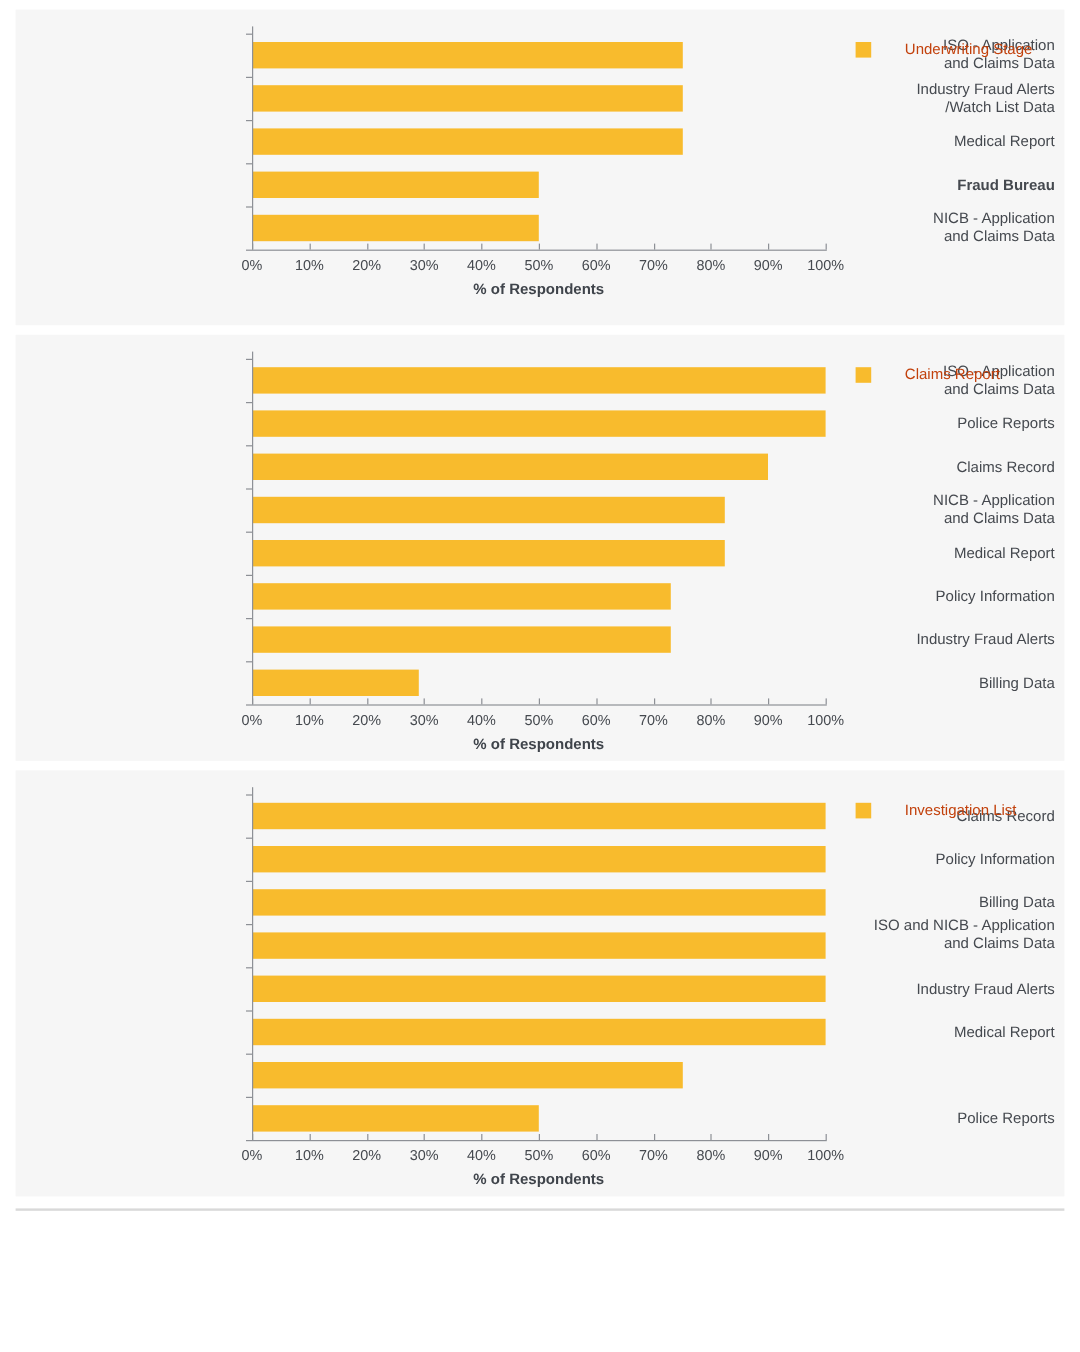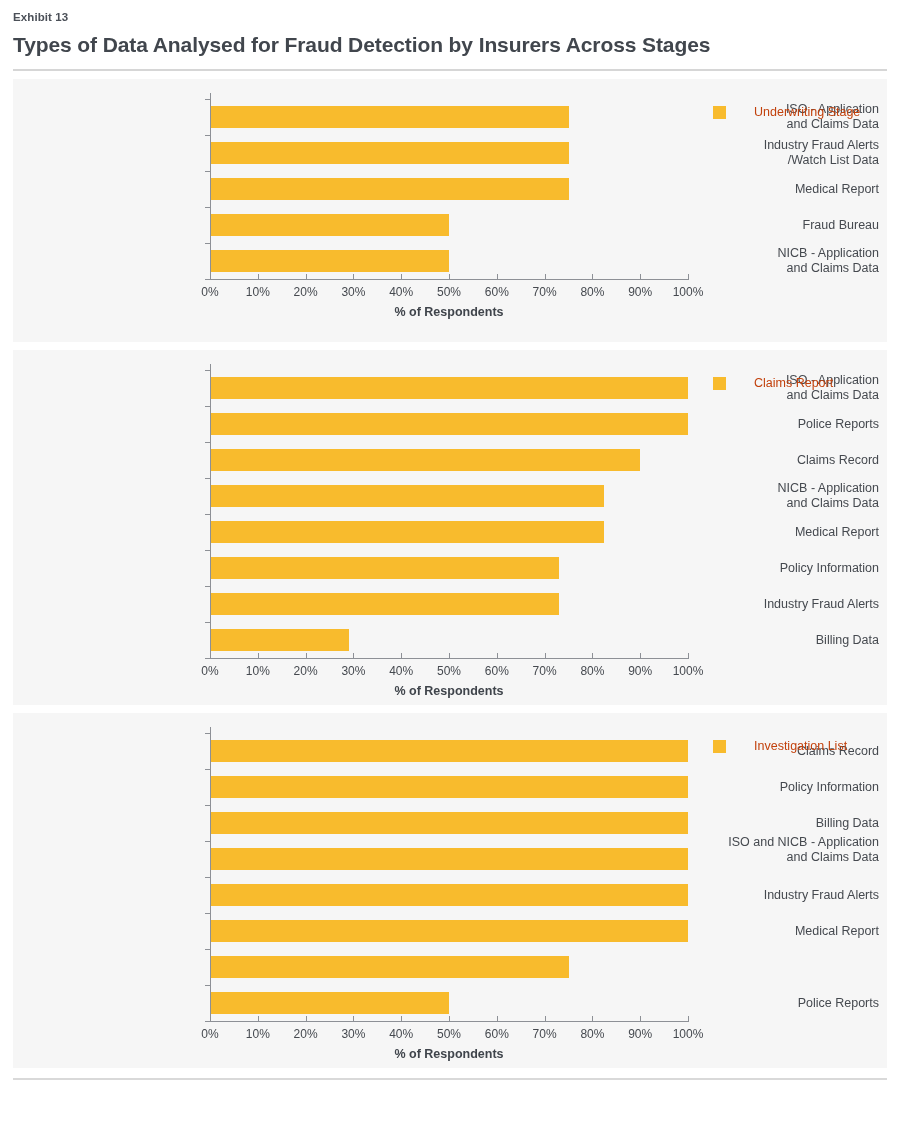--- a/index.html
+++ b/index.html
@@ -155,25 +155,20 @@
   .source sup {
     font-size: 8px;
     vertical-align: super;
   }
 </style>
 </head>
 <body>
 
 <div class="page">
 
-  <div class="header">
-    <div class="exhibit-label">Exhibit 13</div>
-    <div class="exhibit-title">Types of Data Analysed for Fraud Detection by Insurers Across Stages</div>
-    <div class="header-rule"></div>
-  </div>
 
   <div class="panel" id="panel-0">
     <div class="plot" id="plot-0">
         <div class="bar" title="ISO - Application and Claims Data: 75%" style="left: 197px; top: 27px; width: 358.5px; height: 22px;"></div>
         <div class="tick-h" style="left: 192px; top: 20px;"></div>
         <div class="cat-label" style="top: 23px;">
           <div>ISO - Application</div>
           <div>and Claims Data</div>
         </div>
         <div class="bar" title="Industry Fraud Alerts /Watch List Data: 75%" style="left: 197px; top: 63px; width: 358.5px; height: 22px;"></div>
@@ -182,21 +177,21 @@
           <div>Industry Fraud Alerts</div>
           <div>/Watch List Data</div>
         </div>
         <div class="bar" title="Medical Report: 75%" style="left: 197px; top: 99px; width: 358.5px; height: 22px;"></div>
         <div class="tick-h" style="left: 192px; top: 92px;"></div>
         <div class="cat-label" style="top: 102.5px;">
           <div>Medical Report</div>
         </div>
         <div class="bar" title="Fraud Bureau: 50%" style="left: 197px; top: 135px; width: 239px; height: 22px;"></div>
         <div class="tick-h" style="left: 192px; top: 128px;"></div>
-        <div class="cat-label" style="top: 138.5px;">
+        <div class="cat-label" style="top: 138.5px; font-weight: bold;">
           <div>Fraud Bureau</div>
         </div>
         <div class="bar" title="NICB - Application and Claims Data: 50%" style="left: 197px; top: 171px; width: 239px; height: 22px;"></div>
         <div class="tick-h" style="left: 192px; top: 164px;"></div>
         <div class="cat-label" style="top: 167px;">
           <div>NICB - Application</div>
           <div>and Claims Data</div>
         </div>
         <div class="tick-h" style="left: 192px; top: 200px;"></div>
         <div class="axis-line axis-v" style="left: 197px; top: 14px; height: 186px;"></div>

